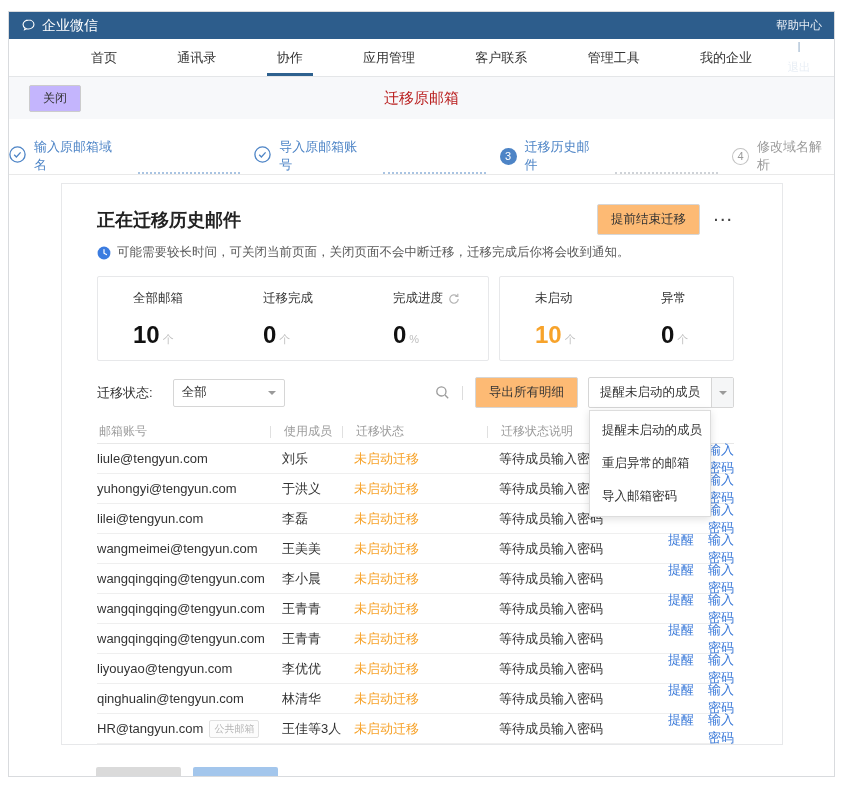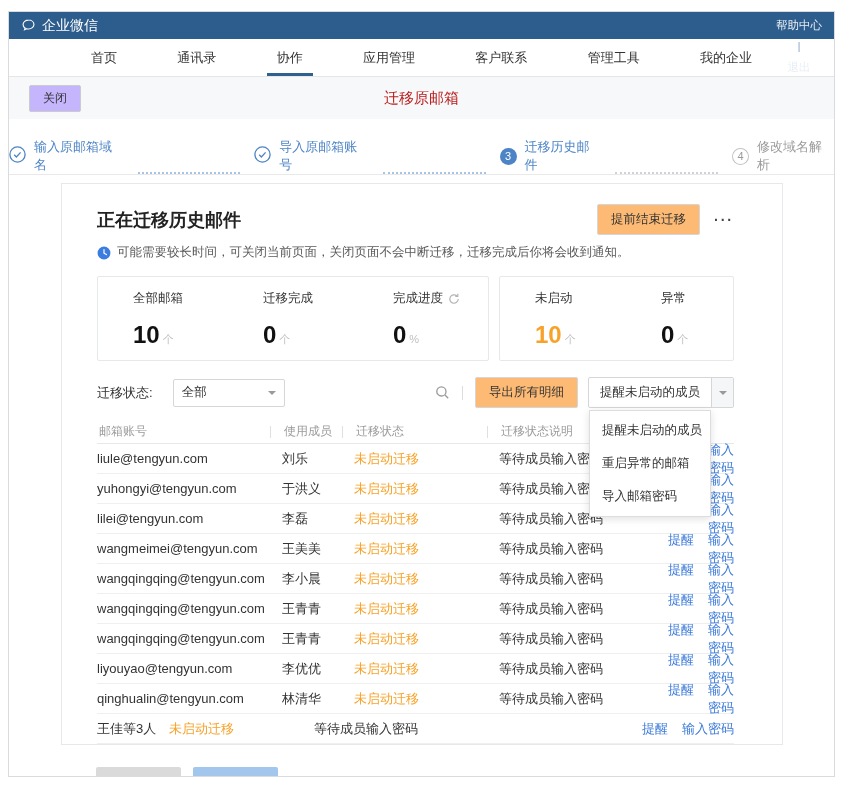--- a/index.html
+++ b/index.html
@@ -314,20 +314,21 @@
             <div class="col-actions"><span class="link">提醒</span><span class="link">输入密码</span></div>
           </div>
           <div class="tr">
             <div class="col-email"><span>qinghualin@tengyun.com</span></div>
             <div class="col-member">林清华</div>
             <div class="col-status td-status">未启动迁移</div>
             <div class="col-desc">等待成员输入密码</div>
             <div class="col-actions"><span class="link">提醒</span><span class="link">输入密码</span></div>
           </div>
           <div class="tr">
+            <div class="col-email"><span>HR@tangyun.com</span><span class="badge">公共邮箱</span></div>
             <div class="col-member">王佳等3人</div>
             <div class="col-status td-status">未启动迁移</div>
             <div class="col-desc">等待成员输入密码</div>
             <div class="col-actions"><span class="link">提醒</span><span class="link">输入密码</span></div>
           </div>
         </div>
     </div>
   </div>
 
   <div class="footer">

